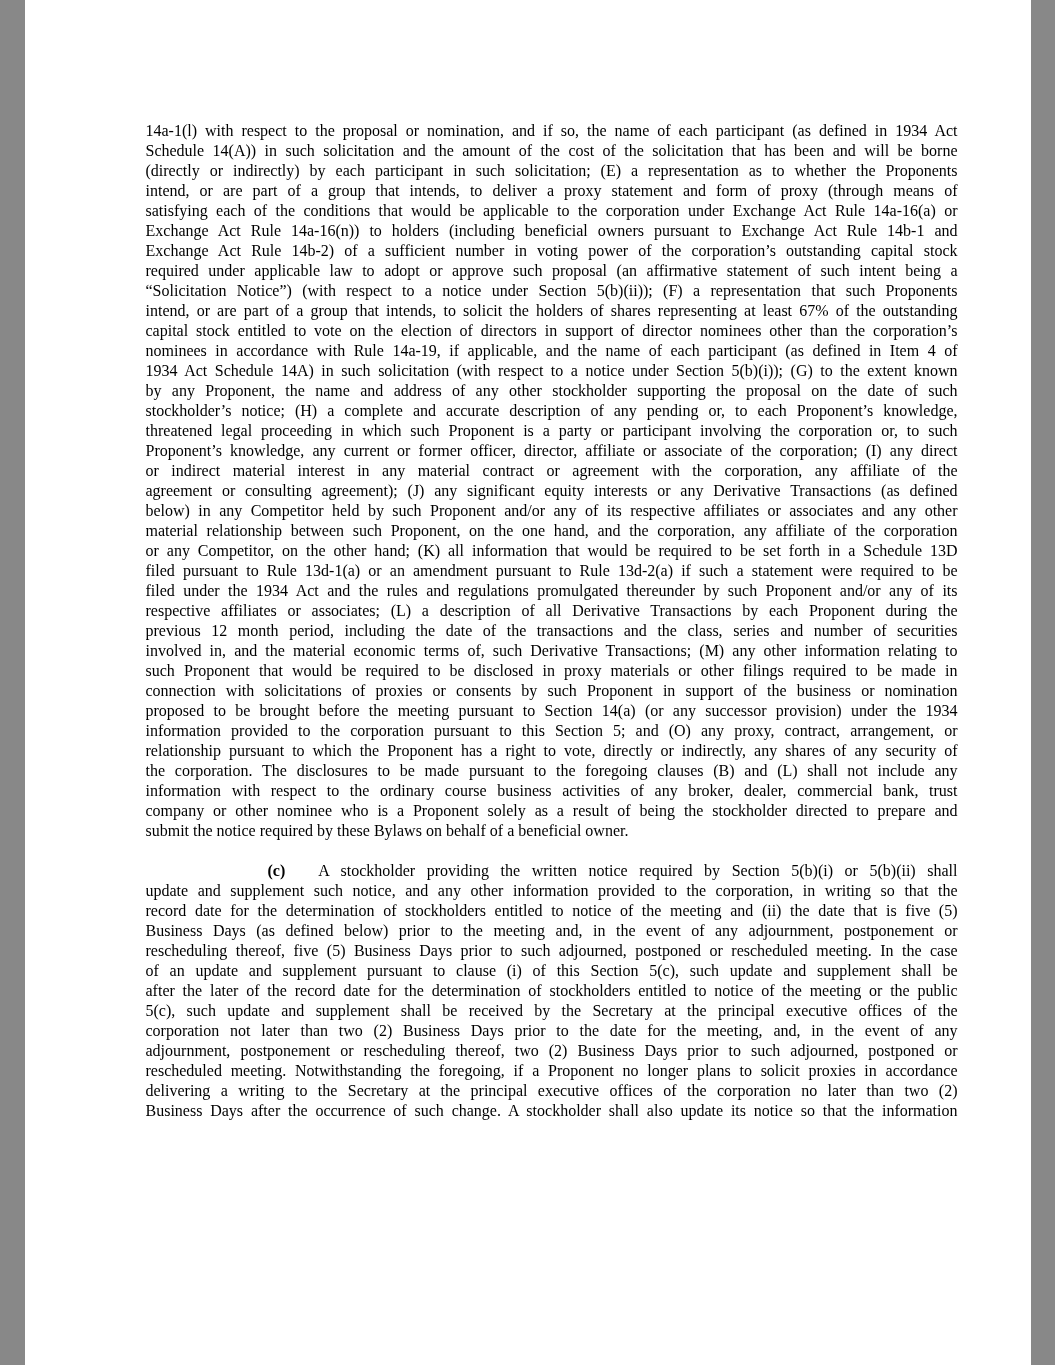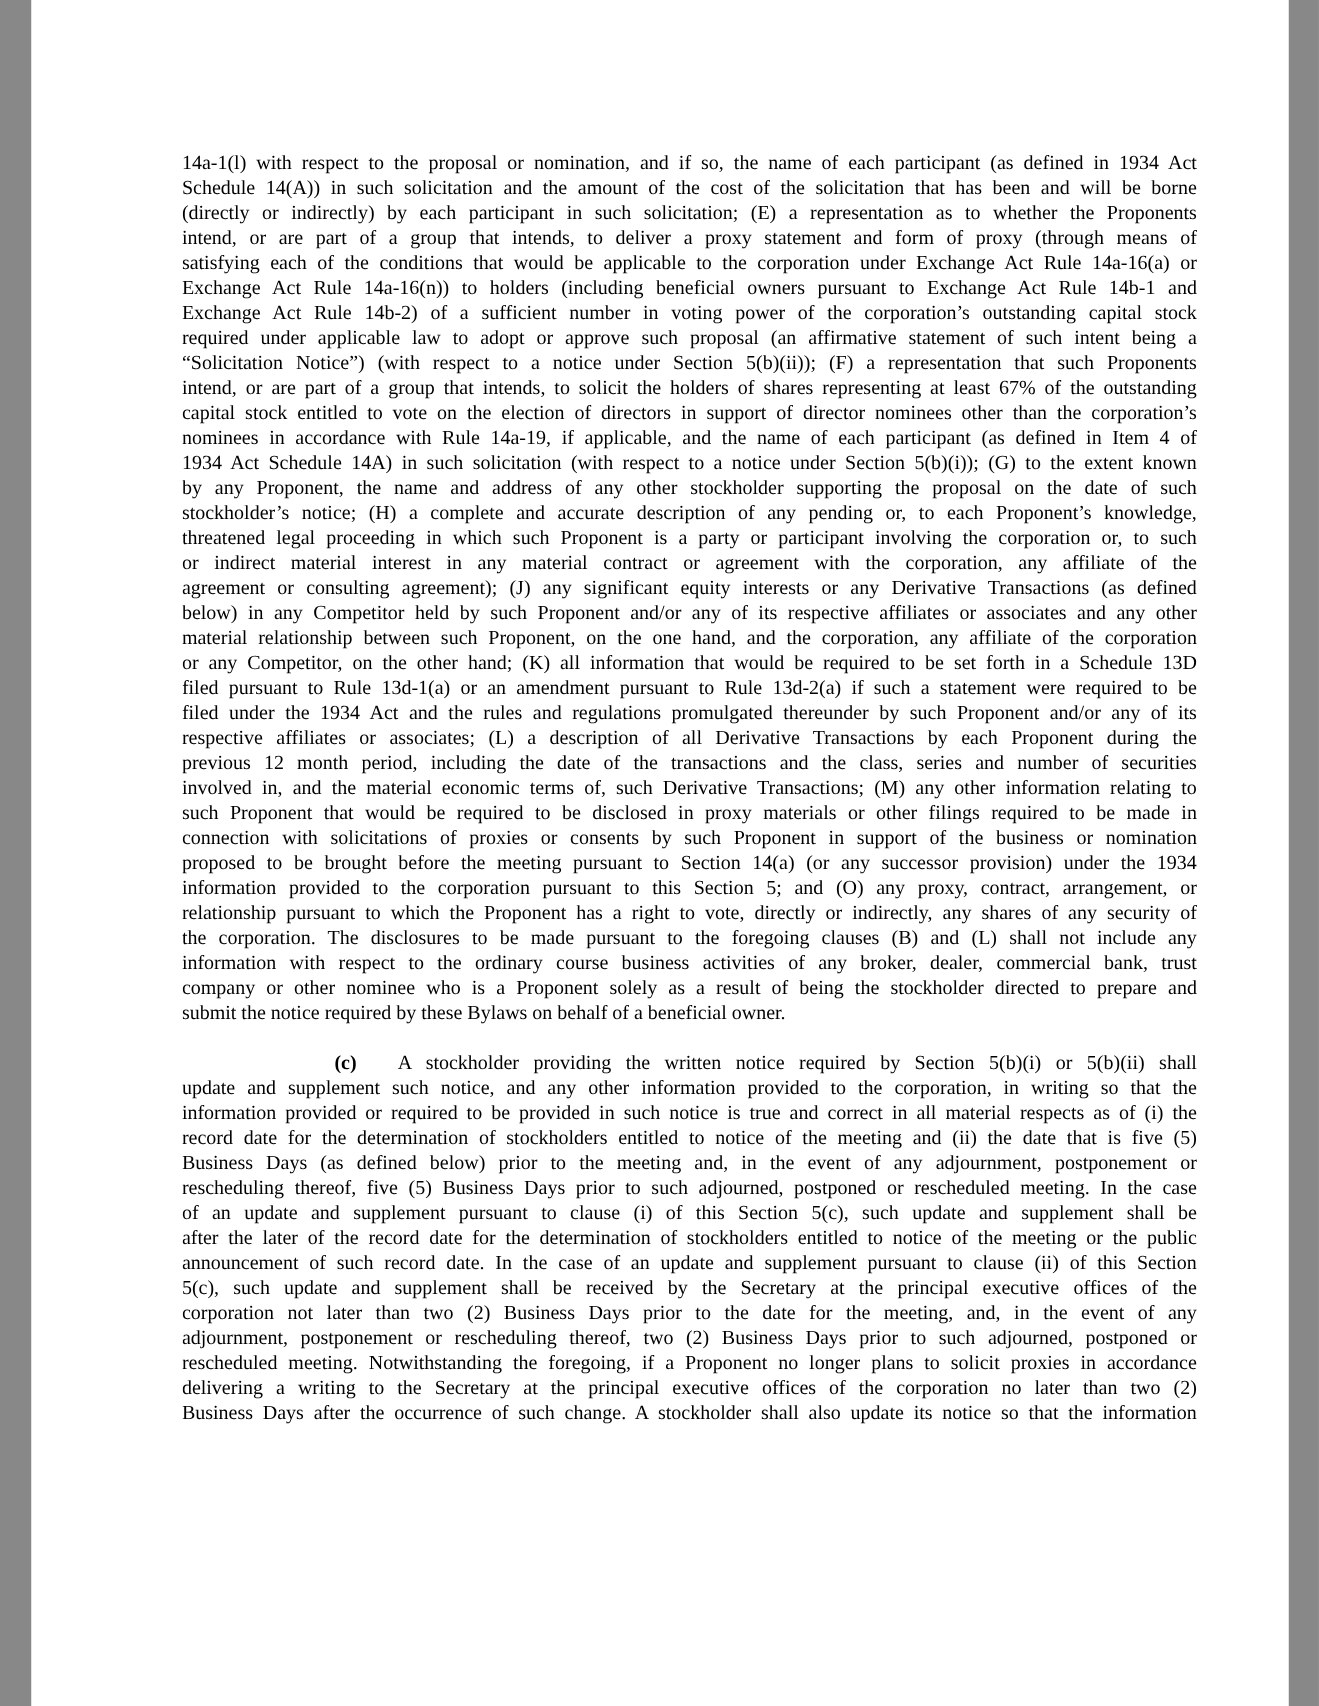--- a/index.html
+++ b/index.html
@@ -51,20 +51,21 @@
       <div class="line">Exchange Act Rule 14b-2) of a sufficient number in voting power of the corporation’s outstanding capital stock</div>
       <div class="line">required under applicable law to adopt or approve such proposal (an affirmative statement of such intent being a</div>
       <div class="line">“Solicitation Notice”) (with respect to a notice under Section 5(b)(ii)); (F) a representation that such Proponents</div>
       <div class="line">intend, or are part of a group that intends, to solicit the holders of shares representing at least 67% of the outstanding</div>
       <div class="line">capital stock entitled to vote on the election of directors in support of director nominees other than the corporation’s</div>
       <div class="line">nominees in accordance with Rule 14a-19, if applicable, and the name of each participant (as defined in Item 4 of</div>
       <div class="line">1934 Act Schedule 14A) in such solicitation (with respect to a notice under Section 5(b)(i)); (G) to the extent known</div>
       <div class="line">by any Proponent, the name and address of any other stockholder supporting the proposal on the date of such</div>
       <div class="line">stockholder’s notice; (H) a complete and accurate description of any pending or, to each Proponent’s knowledge,</div>
       <div class="line">threatened legal proceeding in which such Proponent is a party or participant involving the corporation or, to such</div>
+      <div class="line">Proponent’s knowledge, any current or former officer, director, affiliate or associate of the corporation; (I) any direct</div>
       <div class="line">or indirect material interest in any material contract or agreement with the corporation, any affiliate of the</div>
       <div class="line">agreement or consulting agreement); (J) any significant equity interests or any Derivative Transactions (as defined</div>
       <div class="line">below) in any Competitor held by such Proponent and/or any of its respective affiliates or associates and any other</div>
       <div class="line">material relationship between such Proponent, on the one hand, and the corporation, any affiliate of the corporation</div>
       <div class="line">or any Competitor, on the other hand; (K) all information that would be required to be set forth in a Schedule 13D</div>
       <div class="line">filed pursuant to Rule 13d-1(a) or an amendment pursuant to Rule 13d-2(a) if such a statement were required to be</div>
       <div class="line">filed under the 1934 Act and the rules and regulations promulgated thereunder by such Proponent and/or any of its</div>
       <div class="line">respective affiliates or associates; (L) a description of all Derivative Transactions by each Proponent during the</div>
       <div class="line">previous 12 month period, including the date of the transactions and the class, series and number of securities</div>
       <div class="line">involved in, and the material economic terms of, such Derivative Transactions; (M) any other information relating to</div>
@@ -77,27 +78,25 @@
       <div class="line">information with respect to the ordinary course business activities of any broker, dealer, commercial bank, trust</div>
       <div class="line">company or other nominee who is a Proponent solely as a result of being the stockholder directed to prepare and</div>
       <div class="line flush">submit the notice required by these Bylaws on behalf of a beneficial owner.</div>
     </div>
 
     <div class="para p2">
       <div class="line">
         <span class="indent"></span><span class="clabel">(c)</span><span class="tab"></span><span>A stockholder providing the written notice required by Section 5(b)(i) or 5(b)(ii) shall</span>
       </div>
       <div class="line">update and supplement such notice, and any other information provided to the corporation, in writing so that the</div>
-      <div class="line">information provided or required to be provided in such notice is true and correct in all material respects as of (i) the</div>
       <div class="line">record date for the determination of stockholders entitled to notice of the meeting and (ii) the date that is five (5)</div>
       <div class="line">Business Days (as defined below) prior to the meeting and, in the event of any adjournment, postponement or</div>
       <div class="line">rescheduling thereof, five (5) Business Days prior to such adjourned, postponed or rescheduled meeting. In the case</div>
       <div class="line">of an update and supplement pursuant to clause (i) of this Section 5(c), such update and supplement shall be</div>
       <div class="line">after the later of the record date for the determination of stockholders entitled to notice of the meeting or the public</div>
-      <div class="line">announcement of such record date. In the case of an update and supplement pursuant to clause (ii) of this Section</div>
       <div class="line">5(c), such update and supplement shall be received by the Secretary at the principal executive offices of the</div>
       <div class="line">corporation not later than two (2) Business Days prior to the date for the meeting, and, in the event of any</div>
       <div class="line">adjournment, postponement or rescheduling thereof, two (2) Business Days prior to such adjourned, postponed or</div>
       <div class="line">rescheduled meeting. Notwithstanding the foregoing, if a Proponent no longer plans to solicit proxies in accordance</div>
       <div class="line">delivering a writing to the Secretary at the principal executive offices of the corporation no later than two (2)</div>
       <div class="line">Business Days after the occurrence of such change. A stockholder shall also update its notice so that the information</div>
     </div>
 
   </div>
 </div>

